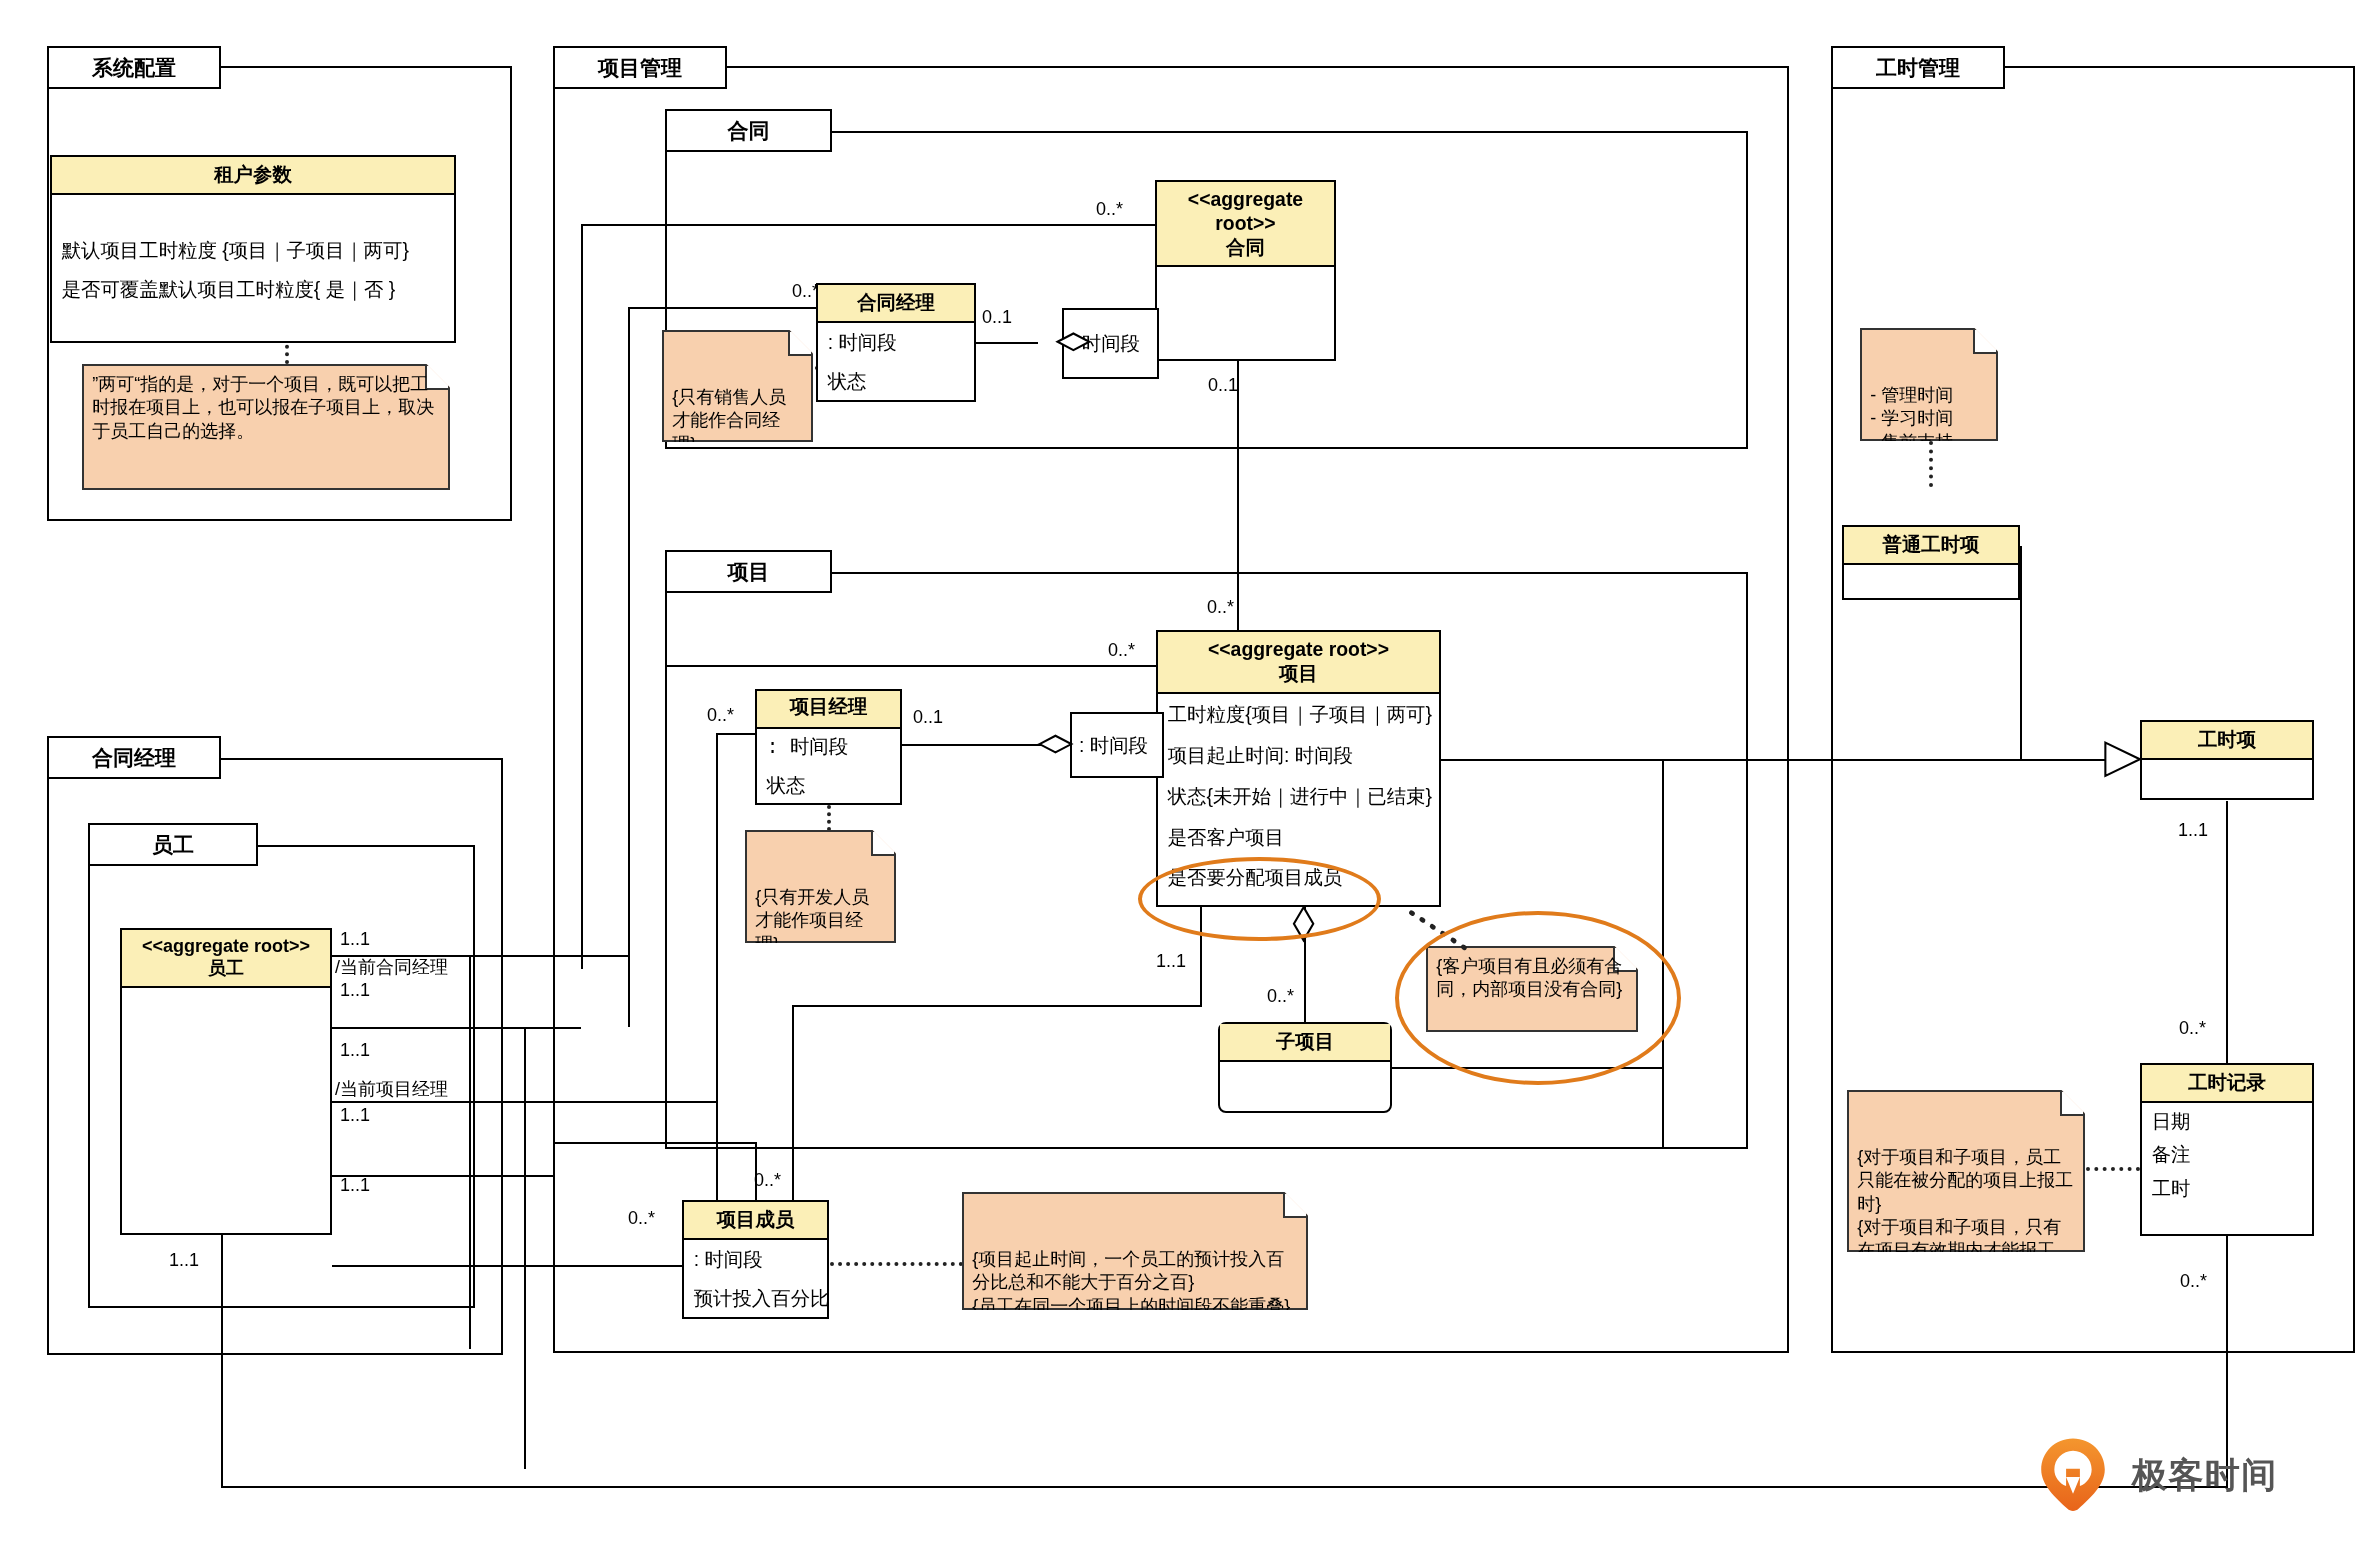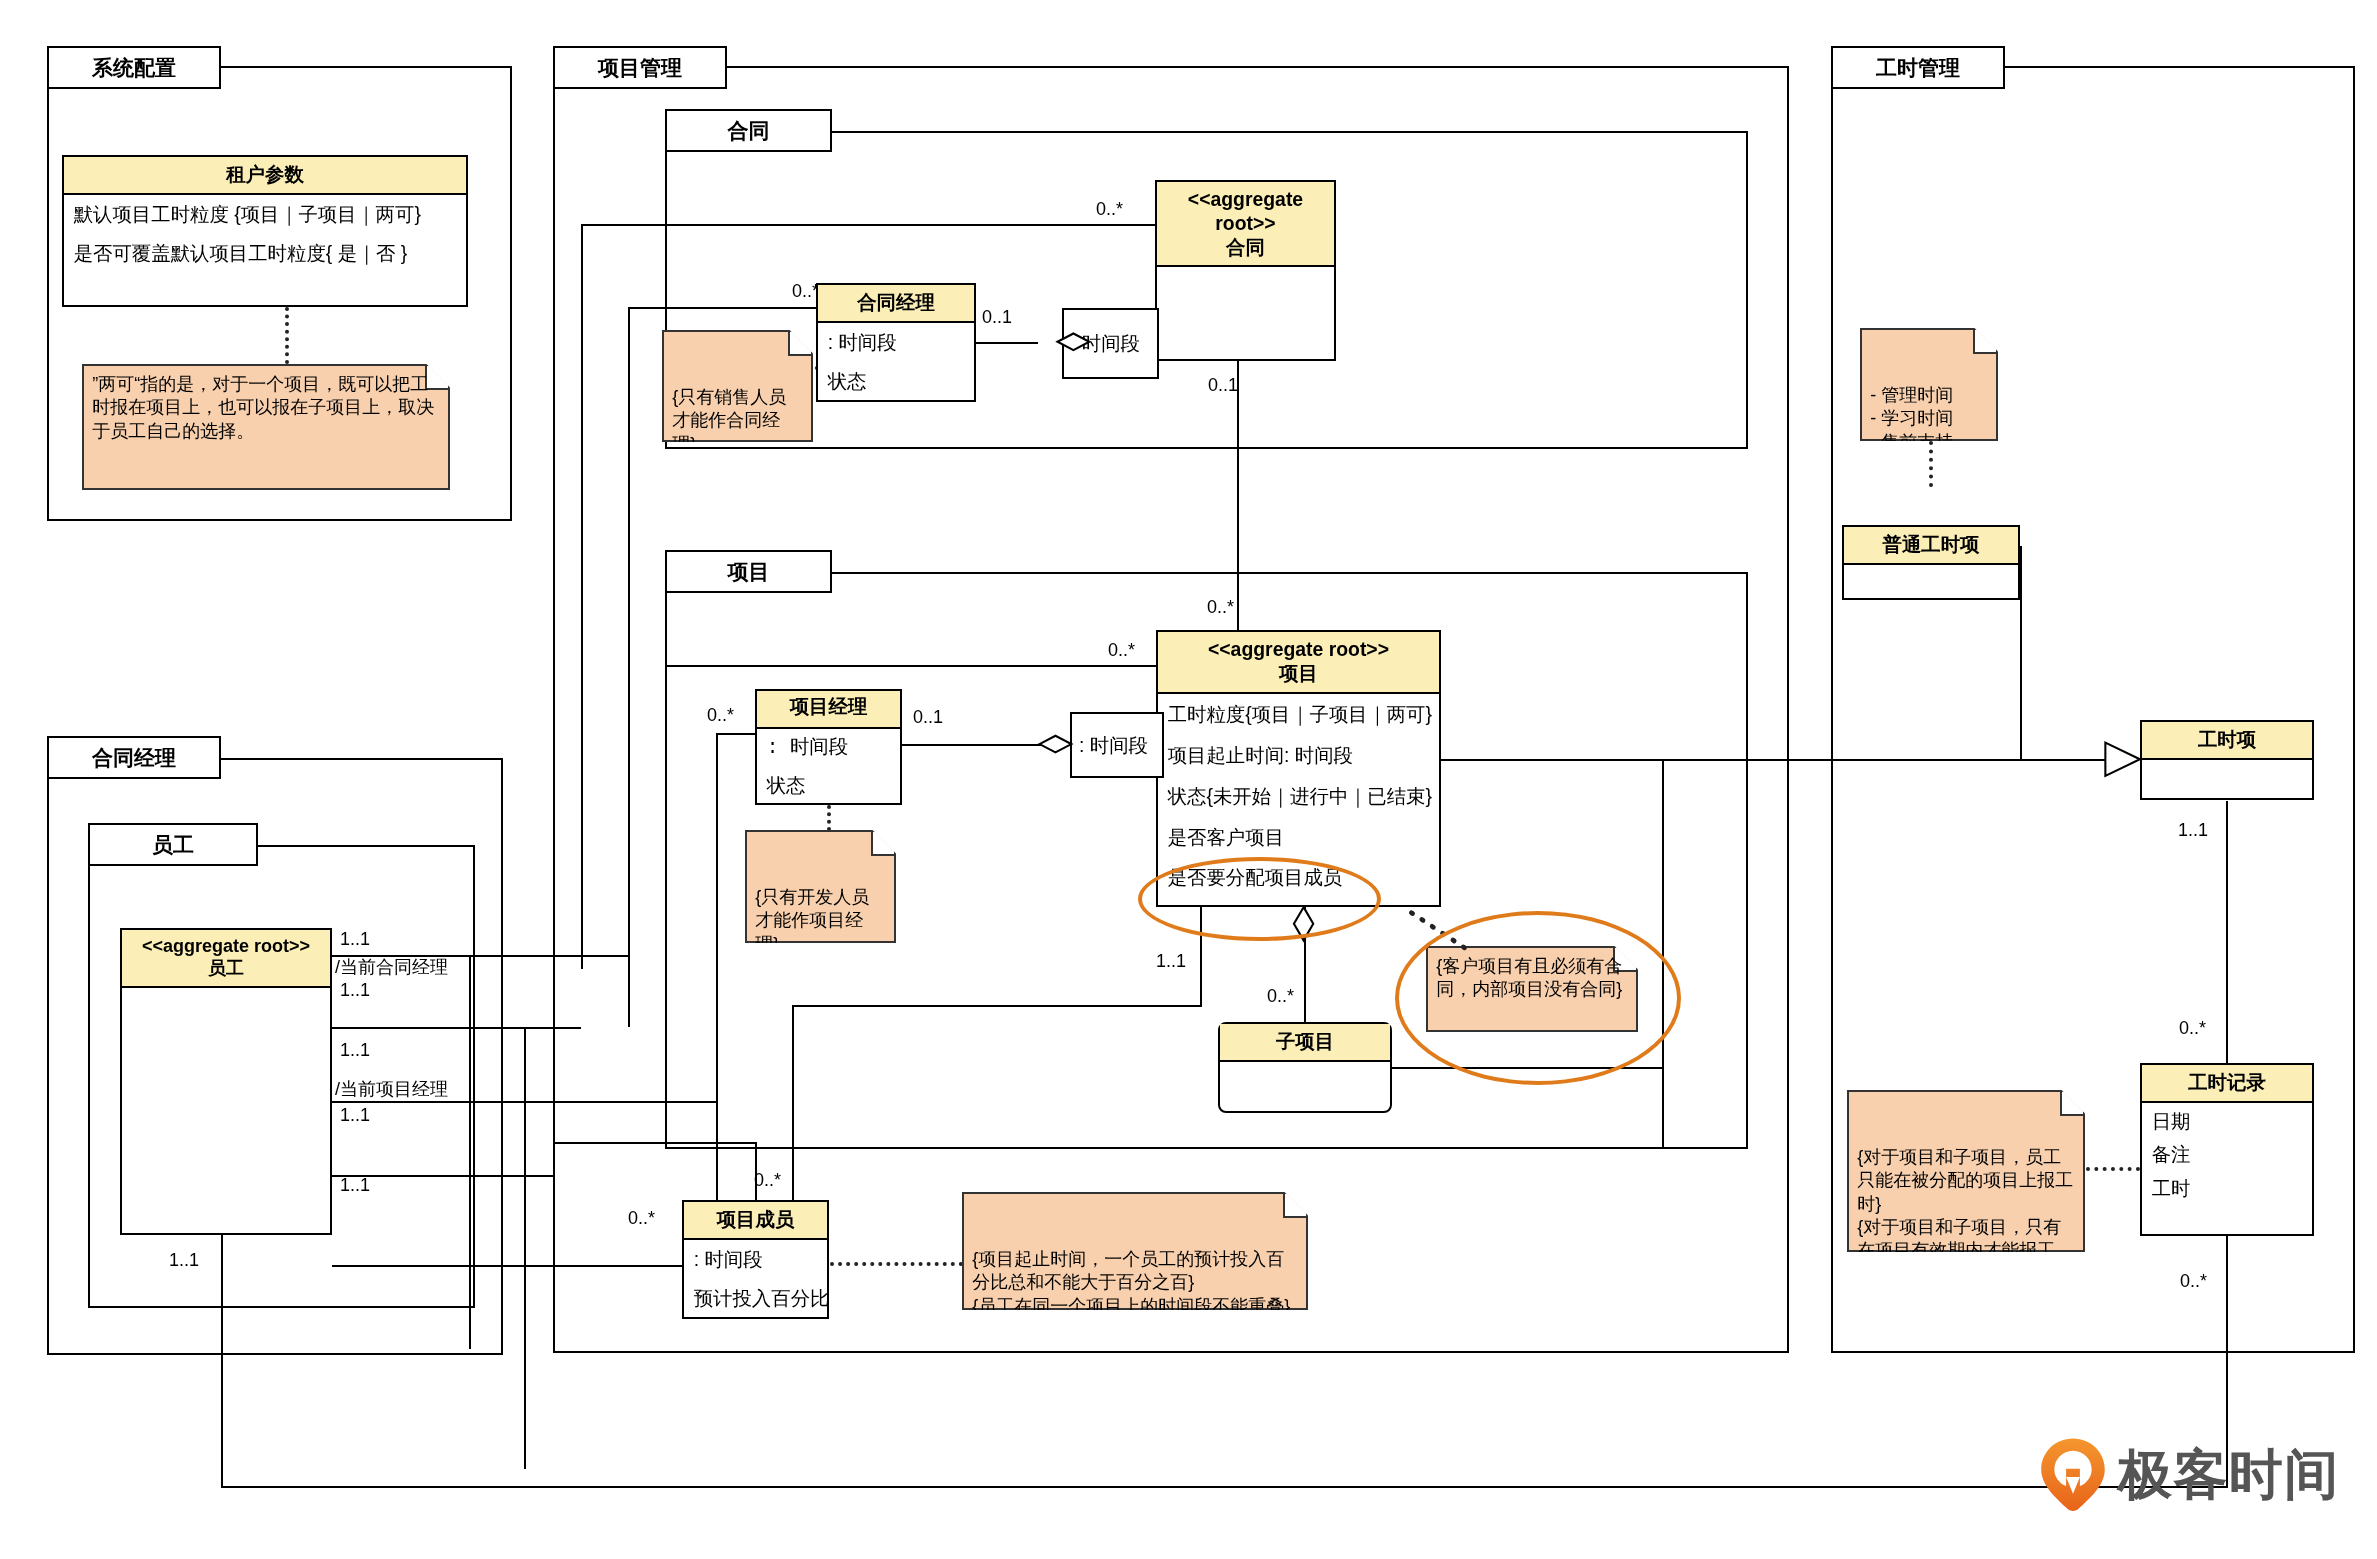--- a/index.html
+++ b/index.html
@@ -104,39 +104,39 @@
     position:absolute;
     border:4.8px solid #e07b1b;
     border-radius:50%;
     background:transparent;
     z-index:11;
     pointer-events:none;
   }
   svg.ov{position:absolute;left:0;top:0;width:2377px;height:1560px;overflow:visible;z-index:10;pointer-events:none;}
   
   .logo{position:absolute;display:flex;align-items:center;z-index:12;}
-  .logo-txt{font-size:54px;font-weight:bold;color:#555;letter-spacing:1.4px;margin-left:11px;}
+  .logo-txt{font-size:35px;font-weight:bold;color:#555;letter-spacing:1.4px;margin-left:25px;}
   
   .fs-pkg{font-size:21px;}
   .fs-cls{font-size:19.4px;}
   .fs-attr{font-size:19.4px;}
   .fs-note{font-size:18px;}
   .fs-mult{font-size:18px;}
 </style>
 </head>
 <body>
 
 <div id="canvas">
 
   <div class="pkg" style="left:47px;top:66px;width:465px;height:455px;"></div>
   <div class="pkg-tab fs-pkg" style="left:47px;top:46px;width:174px;height:43px;">
     <span>系统配置</span>
   </div>
 
-  <div class="cls" style="left:62px;top:155px;width:406px;height:152px;">
+  <div class="cls" style="left:50px;top:155px;width:406px;height:188px;gap:36px;">
     <div class="cls-hdr fs-cls">
       <span>租户参数</span>
     </div>
     <div class="cls-body fs-attr">
       <div class="attr">默认项目工时粒度 {项目｜子项目｜两可}</div>
       <div class="attr">是否可覆盖默认项目工时粒度{ 是｜否 }</div>
     </div>
   </div>
 
   <div class="dot-v" style="left:285px;top:307px;height:57px;"></div>

